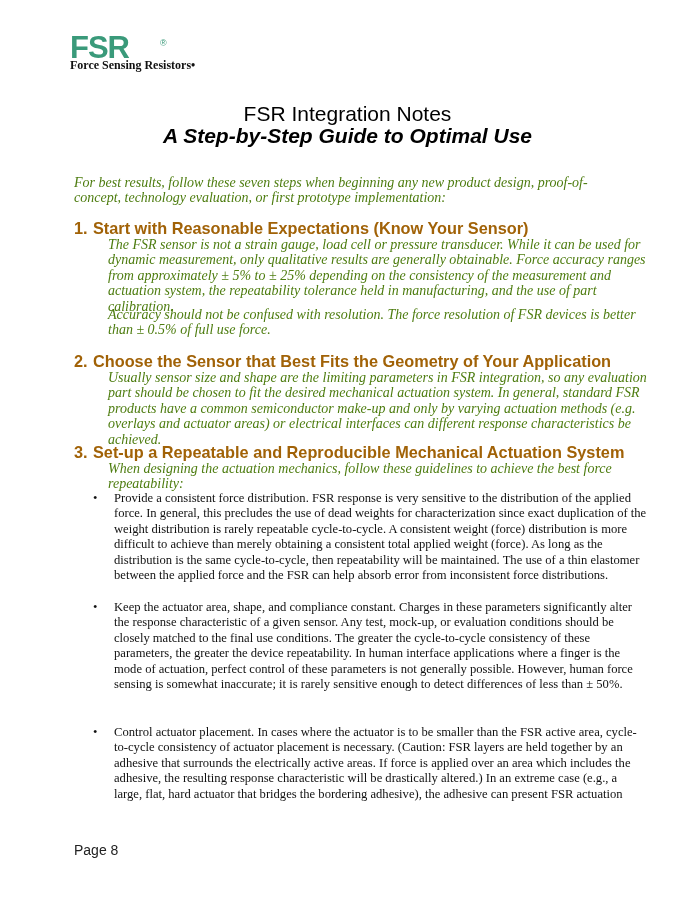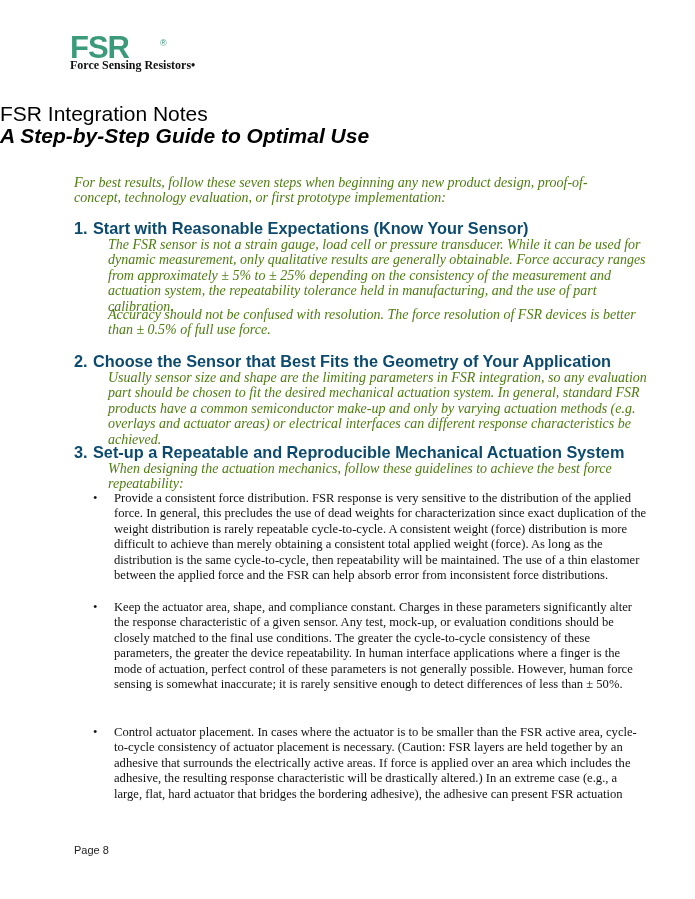--- a/index.html
+++ b/index.html
@@ -3,37 +3,37 @@
 <meta charset="utf-8">
 <style>
   html, body { margin: 0; padding: 0; background: #ffffff; }
   body { width: 695px; height: 899px; position: relative; overflow: hidden; color: #111; }
 
   .logo { position: absolute; left: 70px; top: 36px; width: 140px; height: 40px; }
   .logo-mark { position: absolute; left: 0; top: -4px; font-family: "Liberation Sans", sans-serif; font-weight: bold; font-size: 31px; letter-spacing: -1px; color: #3a9a7a; line-height: 32px; }
   .logo-reg { position: absolute; left: 90px; top: 2px; font-family: "Liberation Sans", sans-serif; font-size: 9px; color: #3a9a7a; }
   .logo-tag { position: absolute; left: 0; top: 22px; font-family: "Liberation Serif", serif; font-weight: bold; font-size: 12px; color: #111; white-space: nowrap; }
 
-  .title { position: absolute; left: 0; width: 695px; font-family: "Liberation Sans", sans-serif; font-size: 21px; line-height: 24px; color: #000; }
+  .title { position: absolute; left: 0; width: 695px; text-align: center; font-family: "Liberation Sans", sans-serif; font-size: 21px; line-height: 24px; color: #000; }
   .title1 { top: 102px; }
   .title2 { top: 124px; font-style: italic; font-weight: bold; }
 
   .para { position: absolute; font-family: "Liberation Serif", serif; font-size: 14px; line-height: 15.4px; color: #4d7c0f; font-style: italic; }
   .intro { left: 74px; top: 175px; width: 560px; }
 
-  .heading { position: absolute; left: 74px; font-family: "Liberation Sans", sans-serif; font-weight: bold; font-size: 16.3px; line-height: 18px; color: #0c4a6e; white-space: nowrap; }
+  .heading { position: absolute; left: 74px; font-family: "Liberation Sans", sans-serif; font-weight: bold; font-size: 16.3px; line-height: 18px; color: #a16207; white-space: nowrap; }
   .heading .num { display: inline-block; width: 19px; }
 
   .body-text { left: 93px; width: 552px; margin-left: 15px; }
 
   .bullet { position: absolute; left: 93px; width: 555px; font-family: "Liberation Serif", serif; font-size: 12.6px; line-height: 15.4px; color: #111; }
   .bullet .dot { position: absolute; left: 0; top: 0; width: 20px; }
   .bullet .btext { display: block; margin-left: 21px; }
 
-  .footer { position: absolute; font-family: "Liberation Sans", sans-serif; font-size: 11px; line-height: 10px; color: #222; }
+  .footer { position: absolute; font-family: "Liberation Sans", sans-serif; font-size: 14px; line-height: 10px; color: #222; }
   .footer-page { left: 74px; top: 845px; }
   .footer-center { left: 200px; width: 300px; top: 845px; text-align: center; }
 </style>
 </head>
 <body>
 
 <div class="logo">
   <span class="logo-mark">FSR</span>
   <span class="logo-reg">®</span>
   <span class="logo-tag">Force Sensing Resistors•</span>

